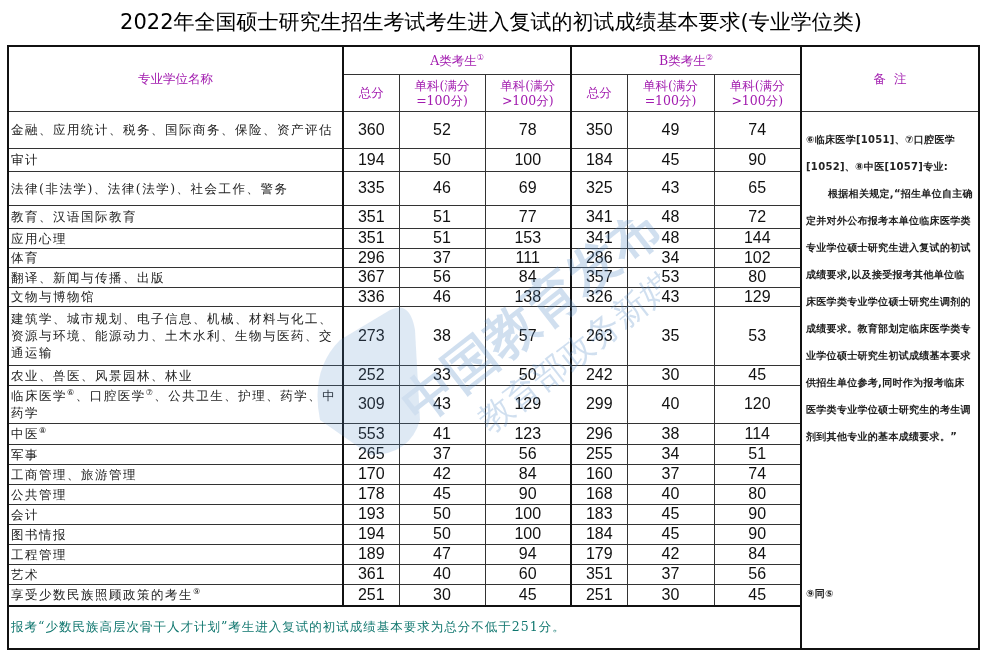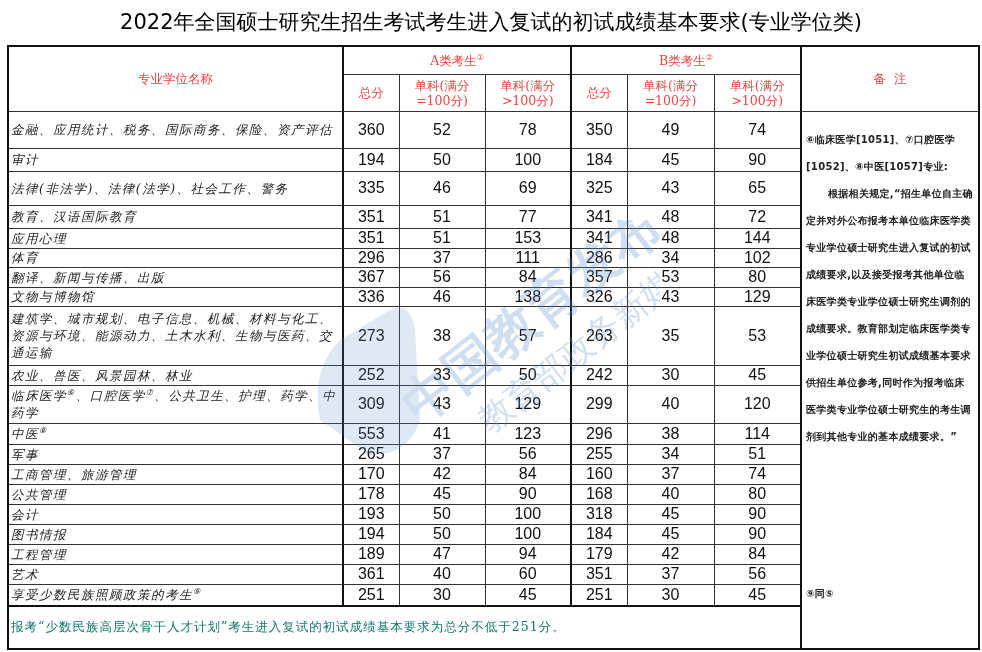--- a/index.html
+++ b/index.html
@@ -1,21 +1,21 @@
 <!DOCTYPE html>
 <html><head>
 <meta charset="utf-8">
 <style>
   html, body { margin:0; padding:0; background:#ffffff; }
   body { width:982px; height:652px; position:relative; overflow:hidden; font-family:"DejaVu Serif", serif; color:#1a1a1a; }
   .title { position:absolute; left:0; top:8px; width:982px; text-align:center; font-family:"DejaVu Sans", sans-serif; font-size:21px; color:#000000; letter-spacing:0px; }
   table.grid { position:absolute; left:7px; top:45px; border-collapse:collapse; table-layout:fixed; }
   table.grid td { border:1px solid #333; padding:0; box-sizing:border-box; overflow:hidden; }
-  .hd { text-align:center; font-size:12.5px; line-height:15px; color:#ef4444; font-family:"DejaVu Serif", serif; }
-  .nm { font-size:12.5px; line-height:17px; padding-left:2px !important; text-align:left; color:#222; font-family:"DejaVu Serif", serif; letter-spacing:1.5px;font-style:italic; }
+  .hd { text-align:center; font-size:12.5px; line-height:15px; color:#a21caf; font-family:"DejaVu Serif", serif; }
+  .nm { font-size:12.5px; line-height:17px; padding-left:2px !important; text-align:left; color:#222; font-family:"DejaVu Serif", serif; letter-spacing:1.5px; }
   .num { text-align:center; font-family:"Liberation Sans", sans-serif; font-size:16px; color:#111; }
   .thickL { border-left:2px solid #111 !important; }
   .thickB { border-bottom:2px solid #111 !important; }
   .thickT { border-top:2px solid #111 !important; }
   sup { font-size:8px; vertical-align:super; line-height:0; }
   .notes { vertical-align:top; font-size:10px; line-height:27px; color:#222; font-family:"DejaVu Sans", sans-serif; padding:2px 4px 0 4px !important; font-weight:bold; letter-spacing:0.3px; }
   .notes p { margin:0; }
   .notes .indent { text-indent:2.2em; }
   .notes .n2 { margin-top:130px; }
   .footer { font-size:12.5px; padding-left:2px !important; color:#0f766e; font-family:"DejaVu Serif", serif; letter-spacing:1px; }
@@ -191,21 +191,21 @@
         <td class="num">90</td>
         <td class="num thickL">168</td>
         <td class="num">40</td>
         <td class="num">80</td>
       </tr>
       <tr style="height: 20px;">
         <td class="nm" style="border-left: 2px solid rgb(17, 17, 17);">会计</td>
         <td class="num thickL">193</td>
         <td class="num">50</td>
         <td class="num">100</td>
-        <td class="num thickL">318</td>
+        <td class="num thickL">183</td>
         <td class="num">45</td>
         <td class="num">90</td>
       </tr>
       <tr style="height: 20px;">
         <td class="nm" style="border-left: 2px solid rgb(17, 17, 17);">图书情报</td>
         <td class="num thickL">194</td>
         <td class="num">50</td>
         <td class="num">100</td>
         <td class="num thickL">184</td>
         <td class="num">45</td>

